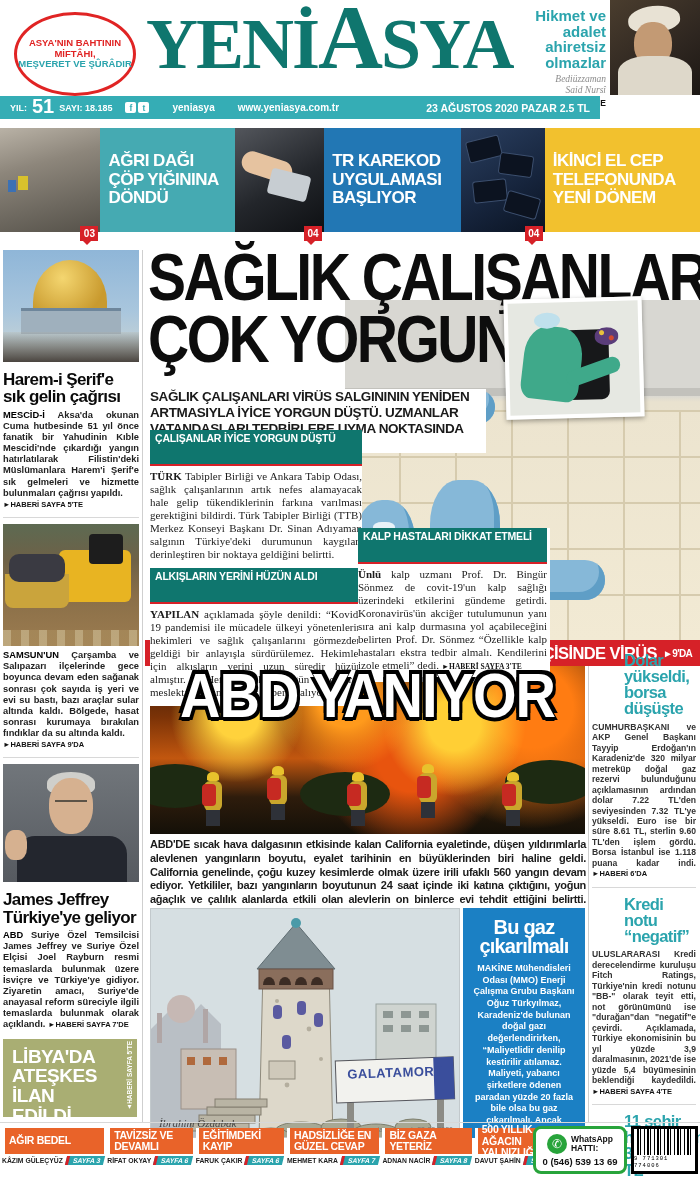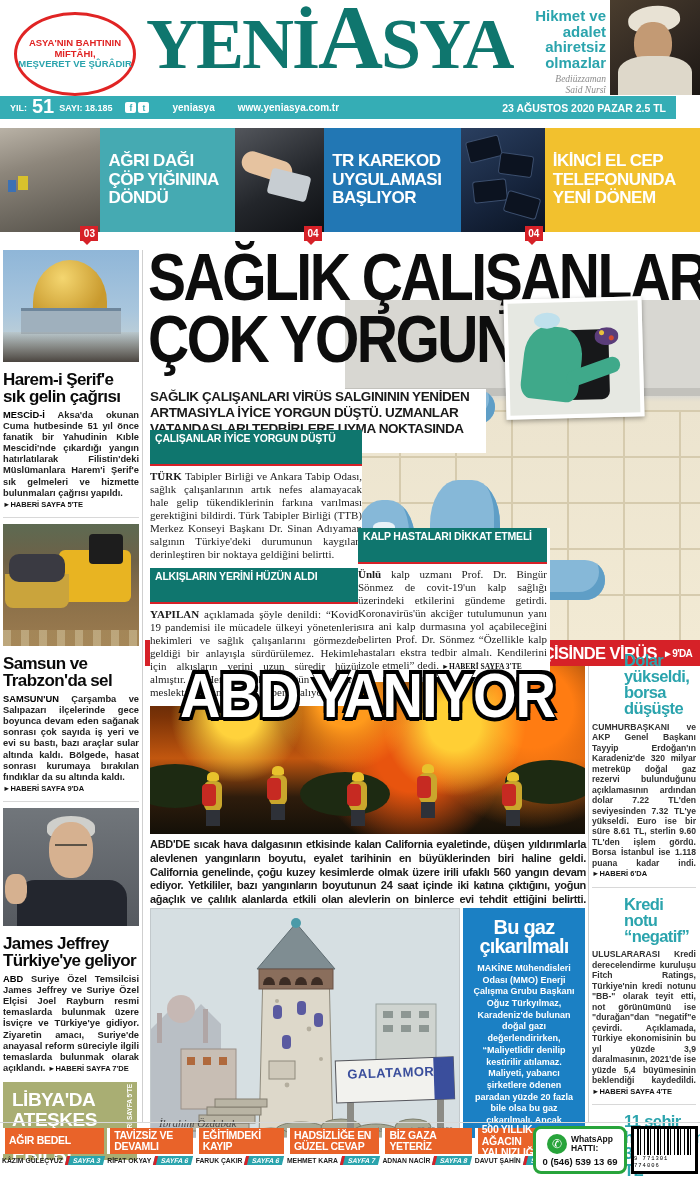--- a/index.html
+++ b/index.html
@@ -22,21 +22,21 @@
   .hq-author { color:#8c8c8c; font-family:"Liberation Serif", serif; font-style:italic; font-size:9.5px; margin-top:4px; line-height:1.1;}
   .hq-page { color:#111; font-size:8.5px; font-weight:bold; margin-top:3px; }
   .tri { color:#d62128; font-size:8px; }
   .portrait { position:absolute; right:0; top:0; width:90px; height:95px;
     background:linear-gradient(145deg,#4a3d2e 0%, #2e2620 60%, #1c1713 100%); overflow:hidden;}
   .portrait .turban { position:absolute; left:18px; top:6px; width:52px; height:26px; background:#e8e2d4; border-radius:50% 50% 40% 40%; transform:rotate(-6deg);}
   .portrait .face { position:absolute; left:24px; top:22px; width:38px; height:44px; background:#c39a74; border-radius:46%;}
   .portrait .shawl { position:absolute; left:8px; top:56px; width:74px; height:40px; background:#ded8ca; border-radius:40% 40% 0 0;}
 
   
-  .dateline { position:absolute; left:0; top:96px; width:676px; height:23px; background:#35adb5; color:#fff;
+  .dateline { position:absolute; left:0; top:96px; width:600px; height:23px; background:#35adb5; color:#fff;
     display:flex; align-items:center; font-weight:bold; }
   .dl-left { display:flex; align-items:center; gap:5px; padding-left:10px; }
   .dl-yil { font-size:9px; }
   .dl-51 { font-size:20px; line-height:1; margin-top:-4px;}
   .dl-sayi { font-size:9px; }
   .soc { display:inline-flex; gap:2px; margin-left:8px;}
   .soc span { width:11px; height:11px; background:#fff; color:#35adb5; font-size:8.5px; font-weight:bold;
     display:inline-flex; align-items:center; justify-content:center; border-radius:2px;}
   .dl-site { font-size:10px; margin-left:18px;}
   .dl-date { position:absolute; right:10px; font-size:10.5px; }
@@ -278,21 +278,20 @@
       <span class="pageref">►HABERİ SAYFA 5'TE</span>
     </div>
     <div class="lc-div"></div>
     <div class="lc-photo ph-flood">
       <div class="mach"></div>
         <div class="cab"></div>
         <div class="bucket"></div>
         <div class="ppl"></div>
         <div class="foam"></div>
     </div>
-    <div class="lc-head">Samsun ve Trabzon'da sel</div>
     <div class="lc-body">
       <span class="lc-lead">SAMSUN'UN</span><span> Çarşamba ve Salıpazarı ilçelerinde gece boyunca devam eden sağanak sonrası çok sayıda iş yeri ve evi su bastı, bazı araçlar sular altında kaldı. Bölgede, hasat sonrası kurumaya bırakılan fındıklar da su altında kaldı.</span><br>
       <span class="pageref">►HABERİ SAYFA 9'DA</span>
     </div>
     <div class="lc-div"></div>
     <div class="lc-photo ph-jeff">
       <div class="suit"></div>
         <div class="hair"></div>
         <div class="head"></div>
         <div class="glasses"></div>

